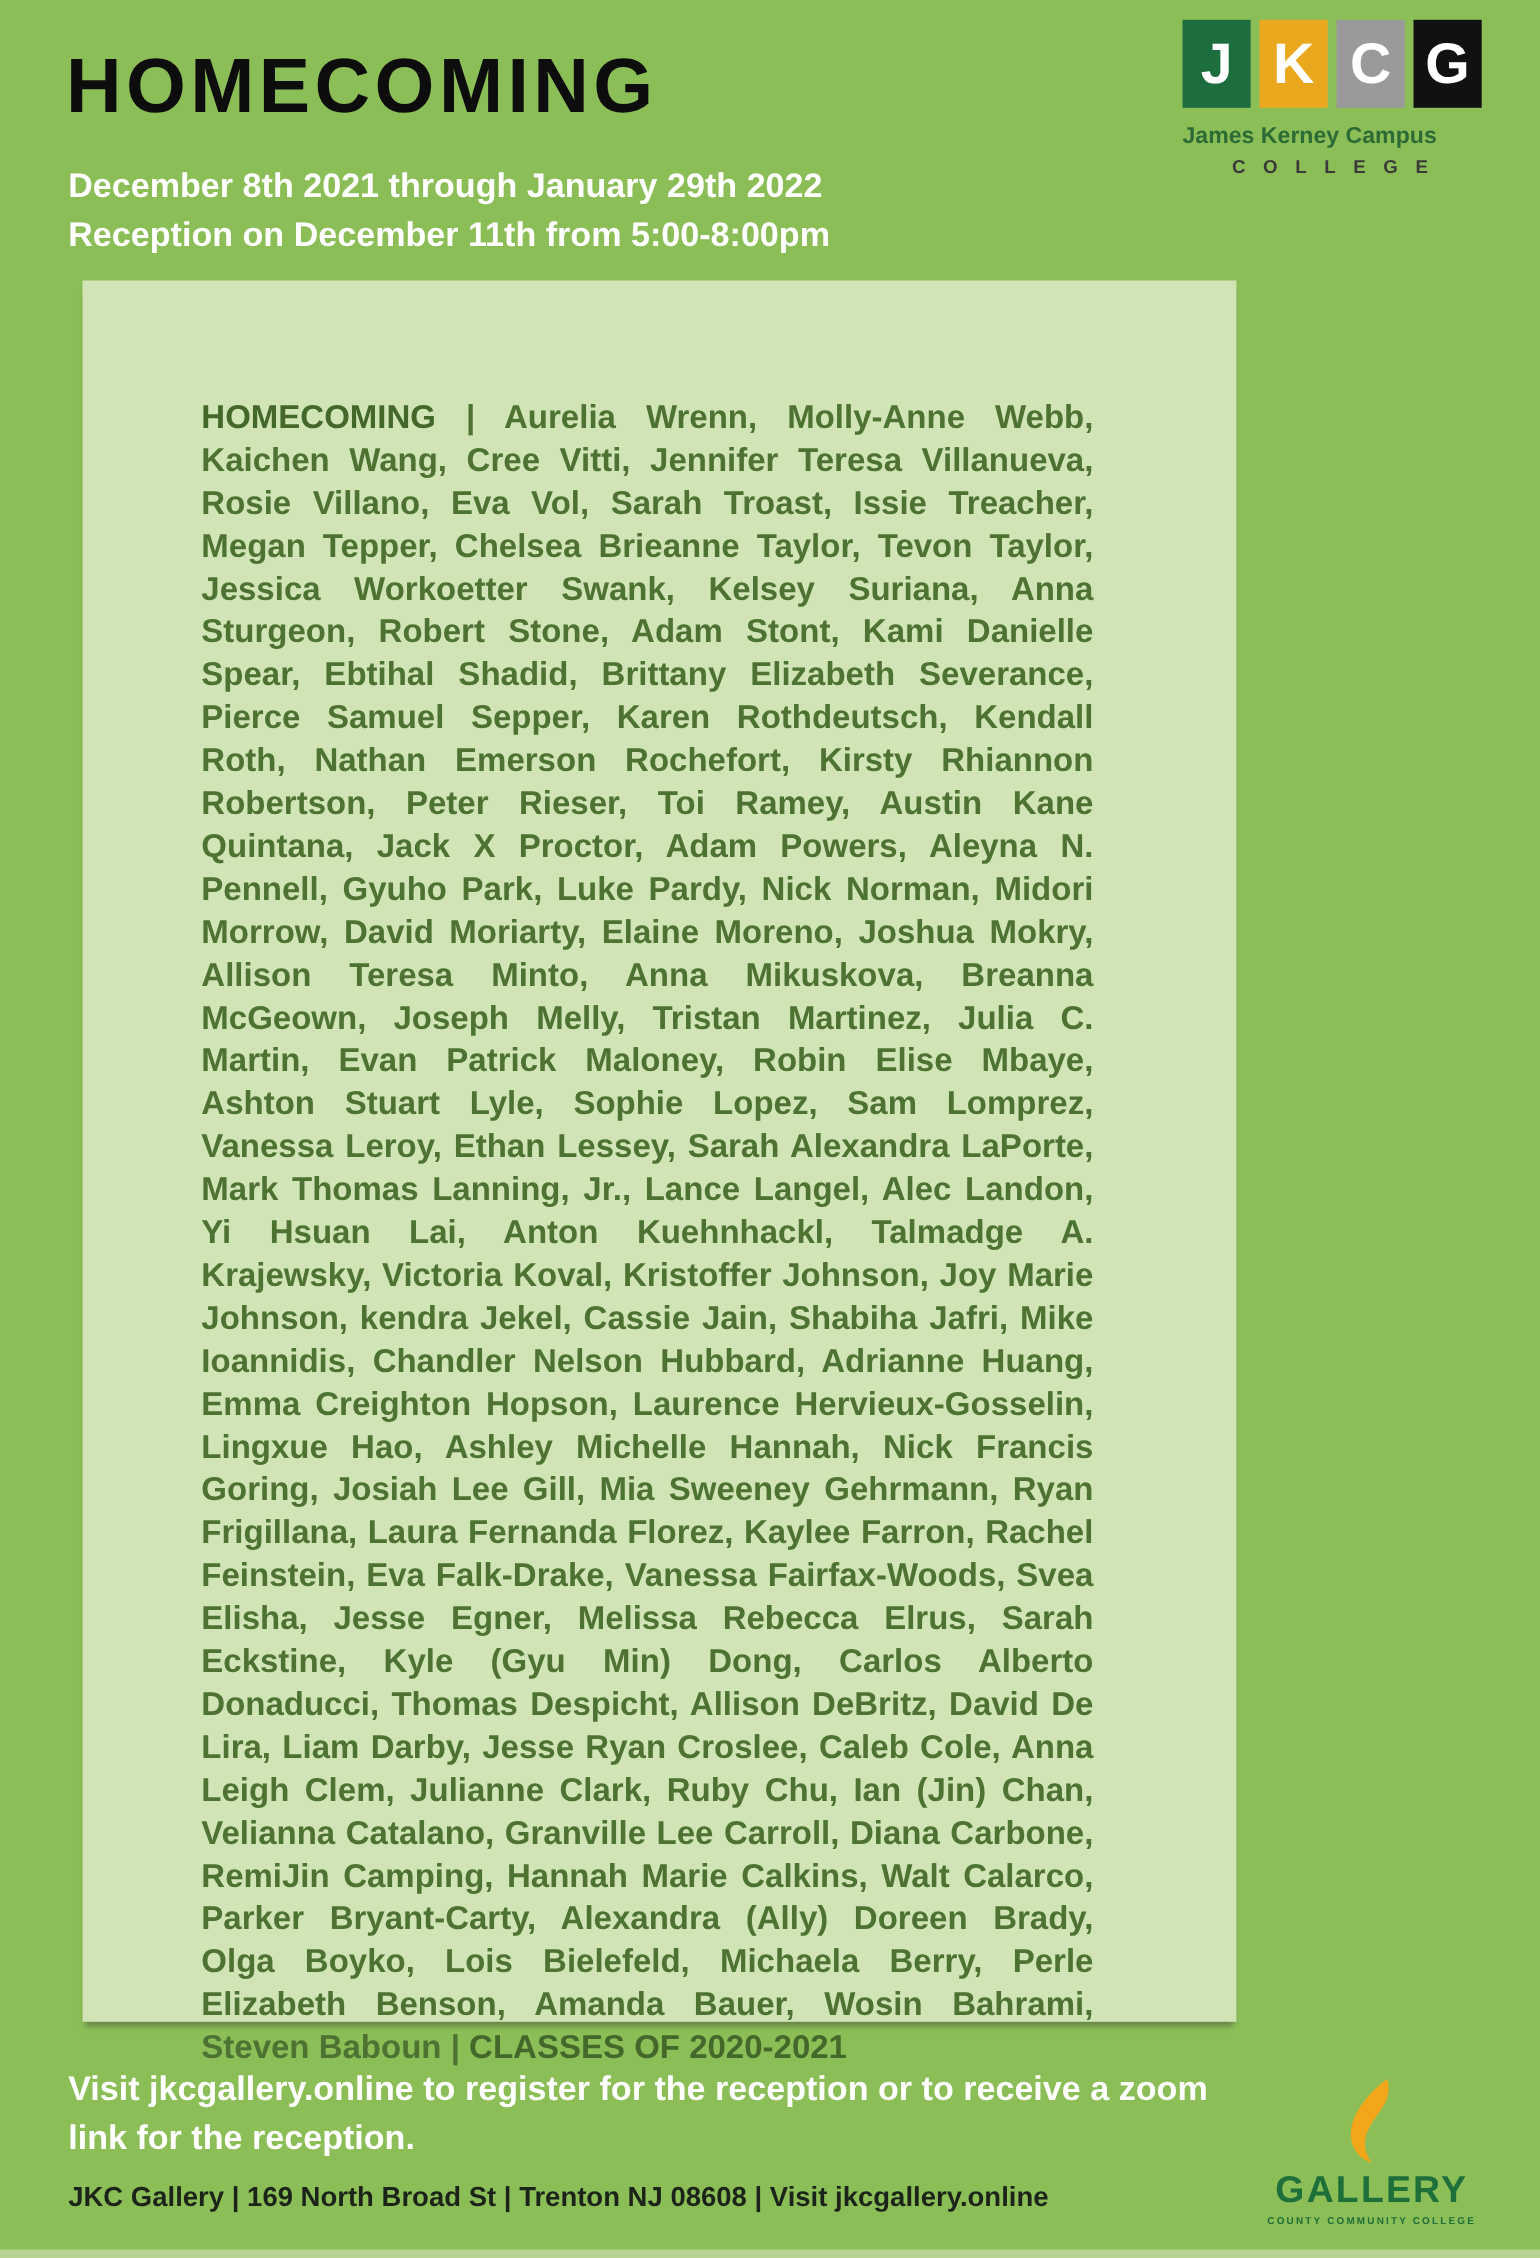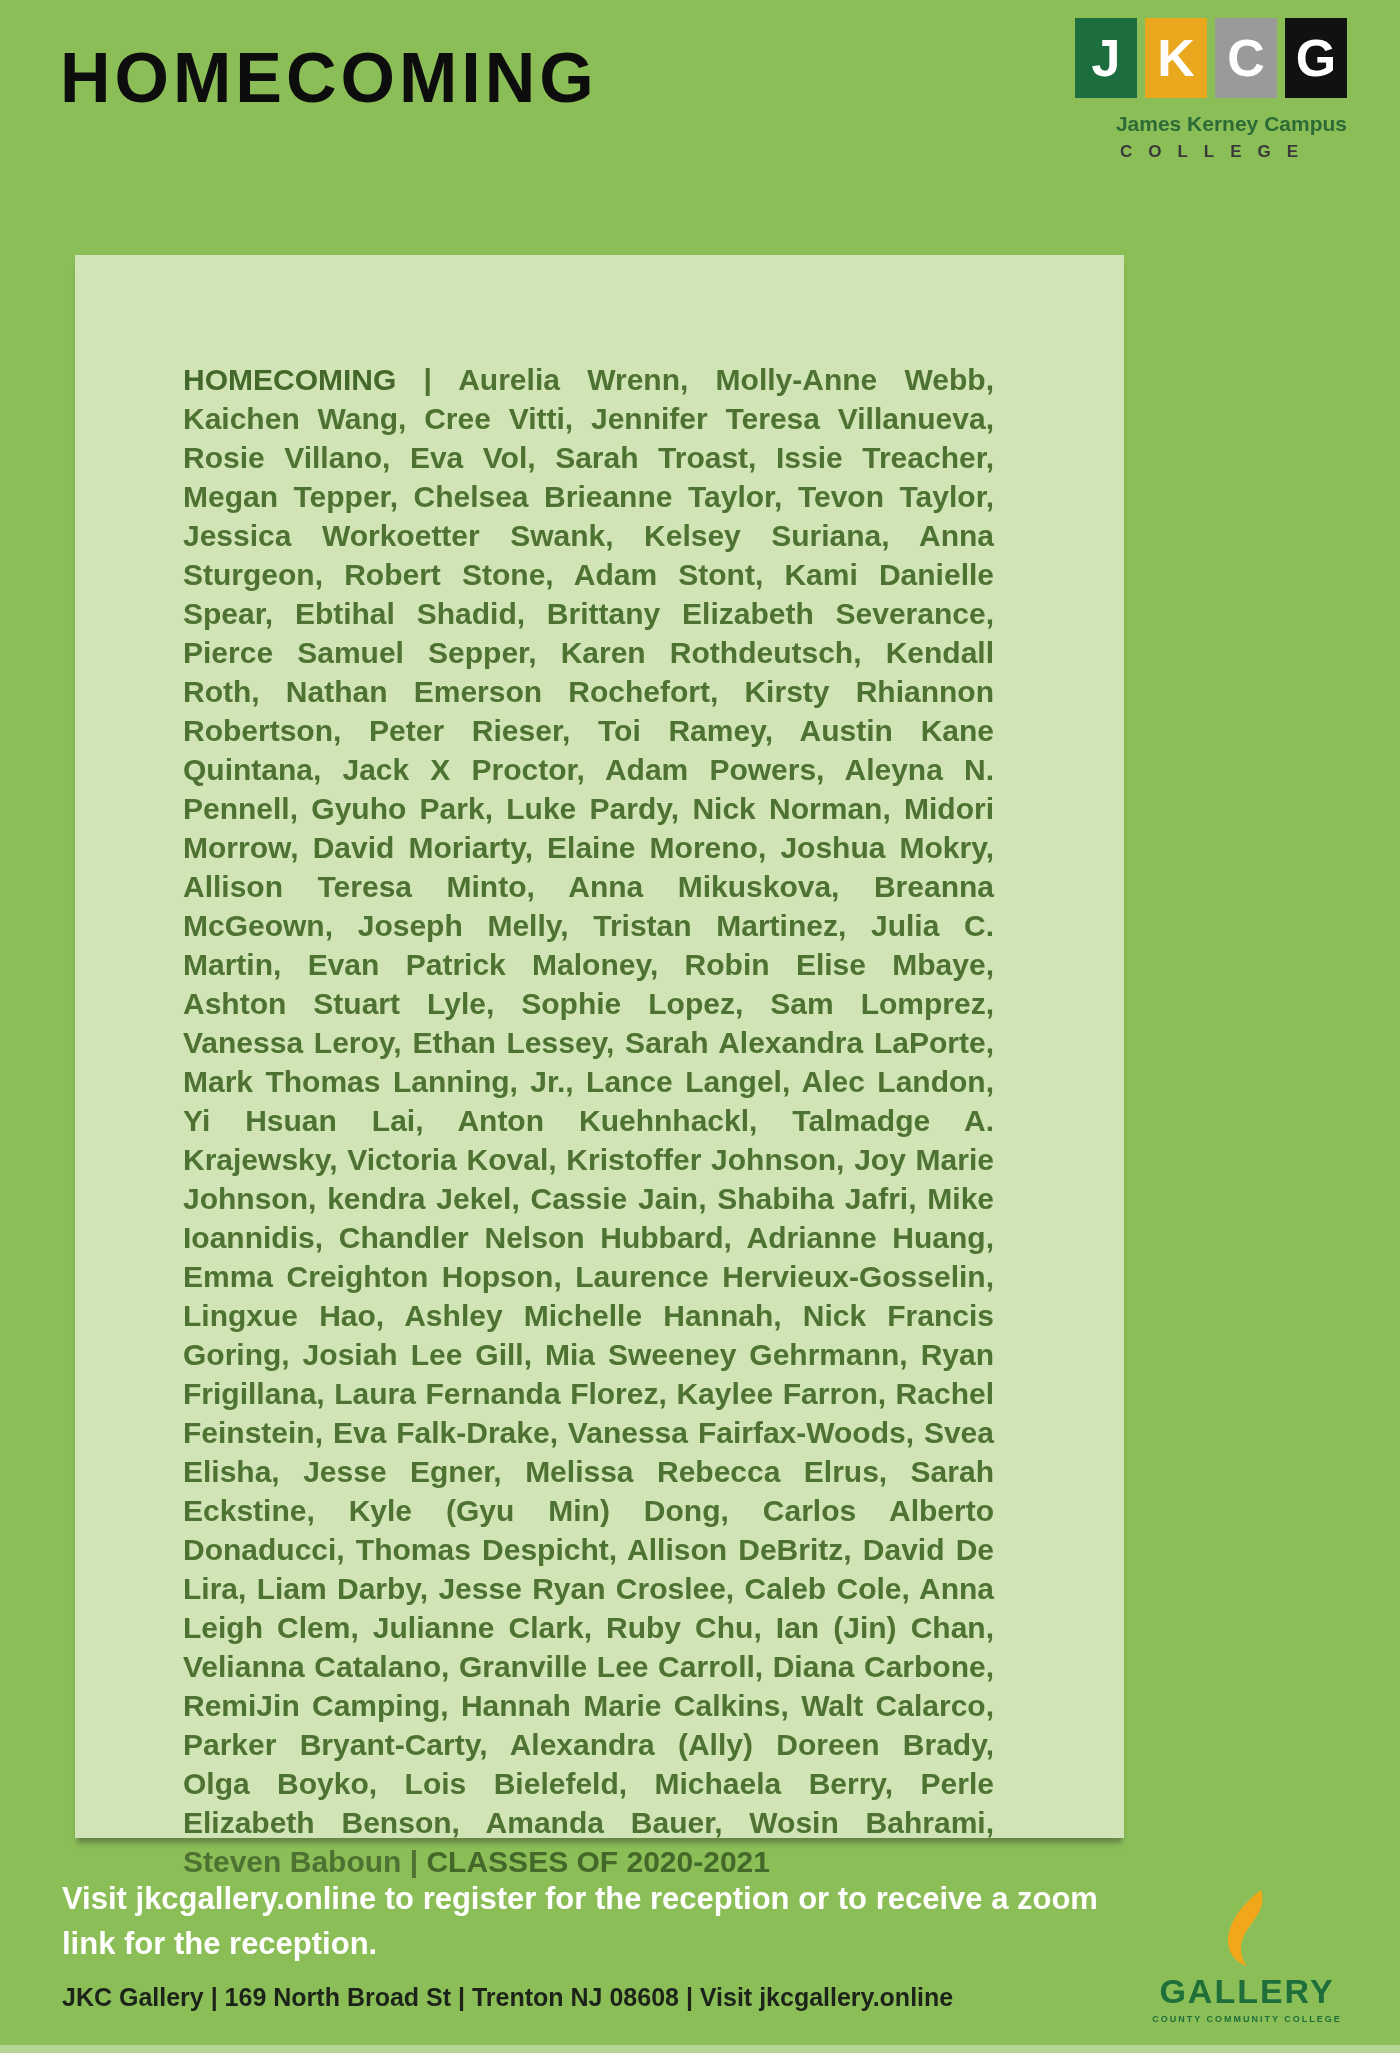--- a/index.html
+++ b/index.html
@@ -16,21 +16,21 @@
 
   
   .jkc-logo{position:absolute;top:18px;right:53px;width:272px;}
   .tiles{display:flex;gap:8px;}
   .tile{width:62px;height:80px;display:flex;align-items:center;justify-content:center;
         color:#ffffff;font-size:52px;font-weight:bold;}
   .tile-0{background:#1D6E3F;}
   .tile-1{background:#E9A81E;}
   .tile-2{background:#9A9A9A;}
   .tile-3{background:#111111;}
-  .campus{margin-top:14px;text-align:right;color:#2C6B35;font-size:21px;font-weight:bold;}
+  .campus{margin-top:14px;text-align:left;color:#2C6B35;font-size:21px;font-weight:bold;}
   .gallery{margin-top:6px;text-align:center;color:#3a3a3a;font-size:17px;font-weight:bold;
            letter-spacing:16px;padding-left:12px;}
 
   
   .names-box{position:absolute;left:75px;top:255px;width:1049px;height:1583px;
              background:#D1E4B6;box-shadow:0 7px 5px -2px rgba(60,65,50,0.45);}
   .names{margin:0;padding:105px 130px 0 108px;text-align:justify;
          color:#4E7231;font-size:30px;line-height:39px;font-weight:bold;}
   .names strong{font-weight:900;color:#44682A;}
 
@@ -50,20 +50,24 @@
 
   .bottom-strip{position:absolute;left:0;bottom:0;width:100%;height:8px;background:#B8D494;}
 </style>
 </head>
 <body>
 
 <div class="poster">
 
   <h1 class="title">HOMECOMING</h1>
 
+  <div class="dates">
+    <div>December 8th 2021 through January 29th 2022</div>
+    <div>Reception on December 11th from 5:00-8:00pm</div>
+  </div>
 
   <div class="jkc-logo">
     <div class="tiles">
       <span class="tile tile-0">J</span>
       <span class="tile tile-1">K</span>
       <span class="tile tile-2">C</span>
       <span class="tile tile-3">G</span>
     </div>
     <div class="campus">James Kerney Campus</div>
     <div class="gallery">COLLEGE</div>

